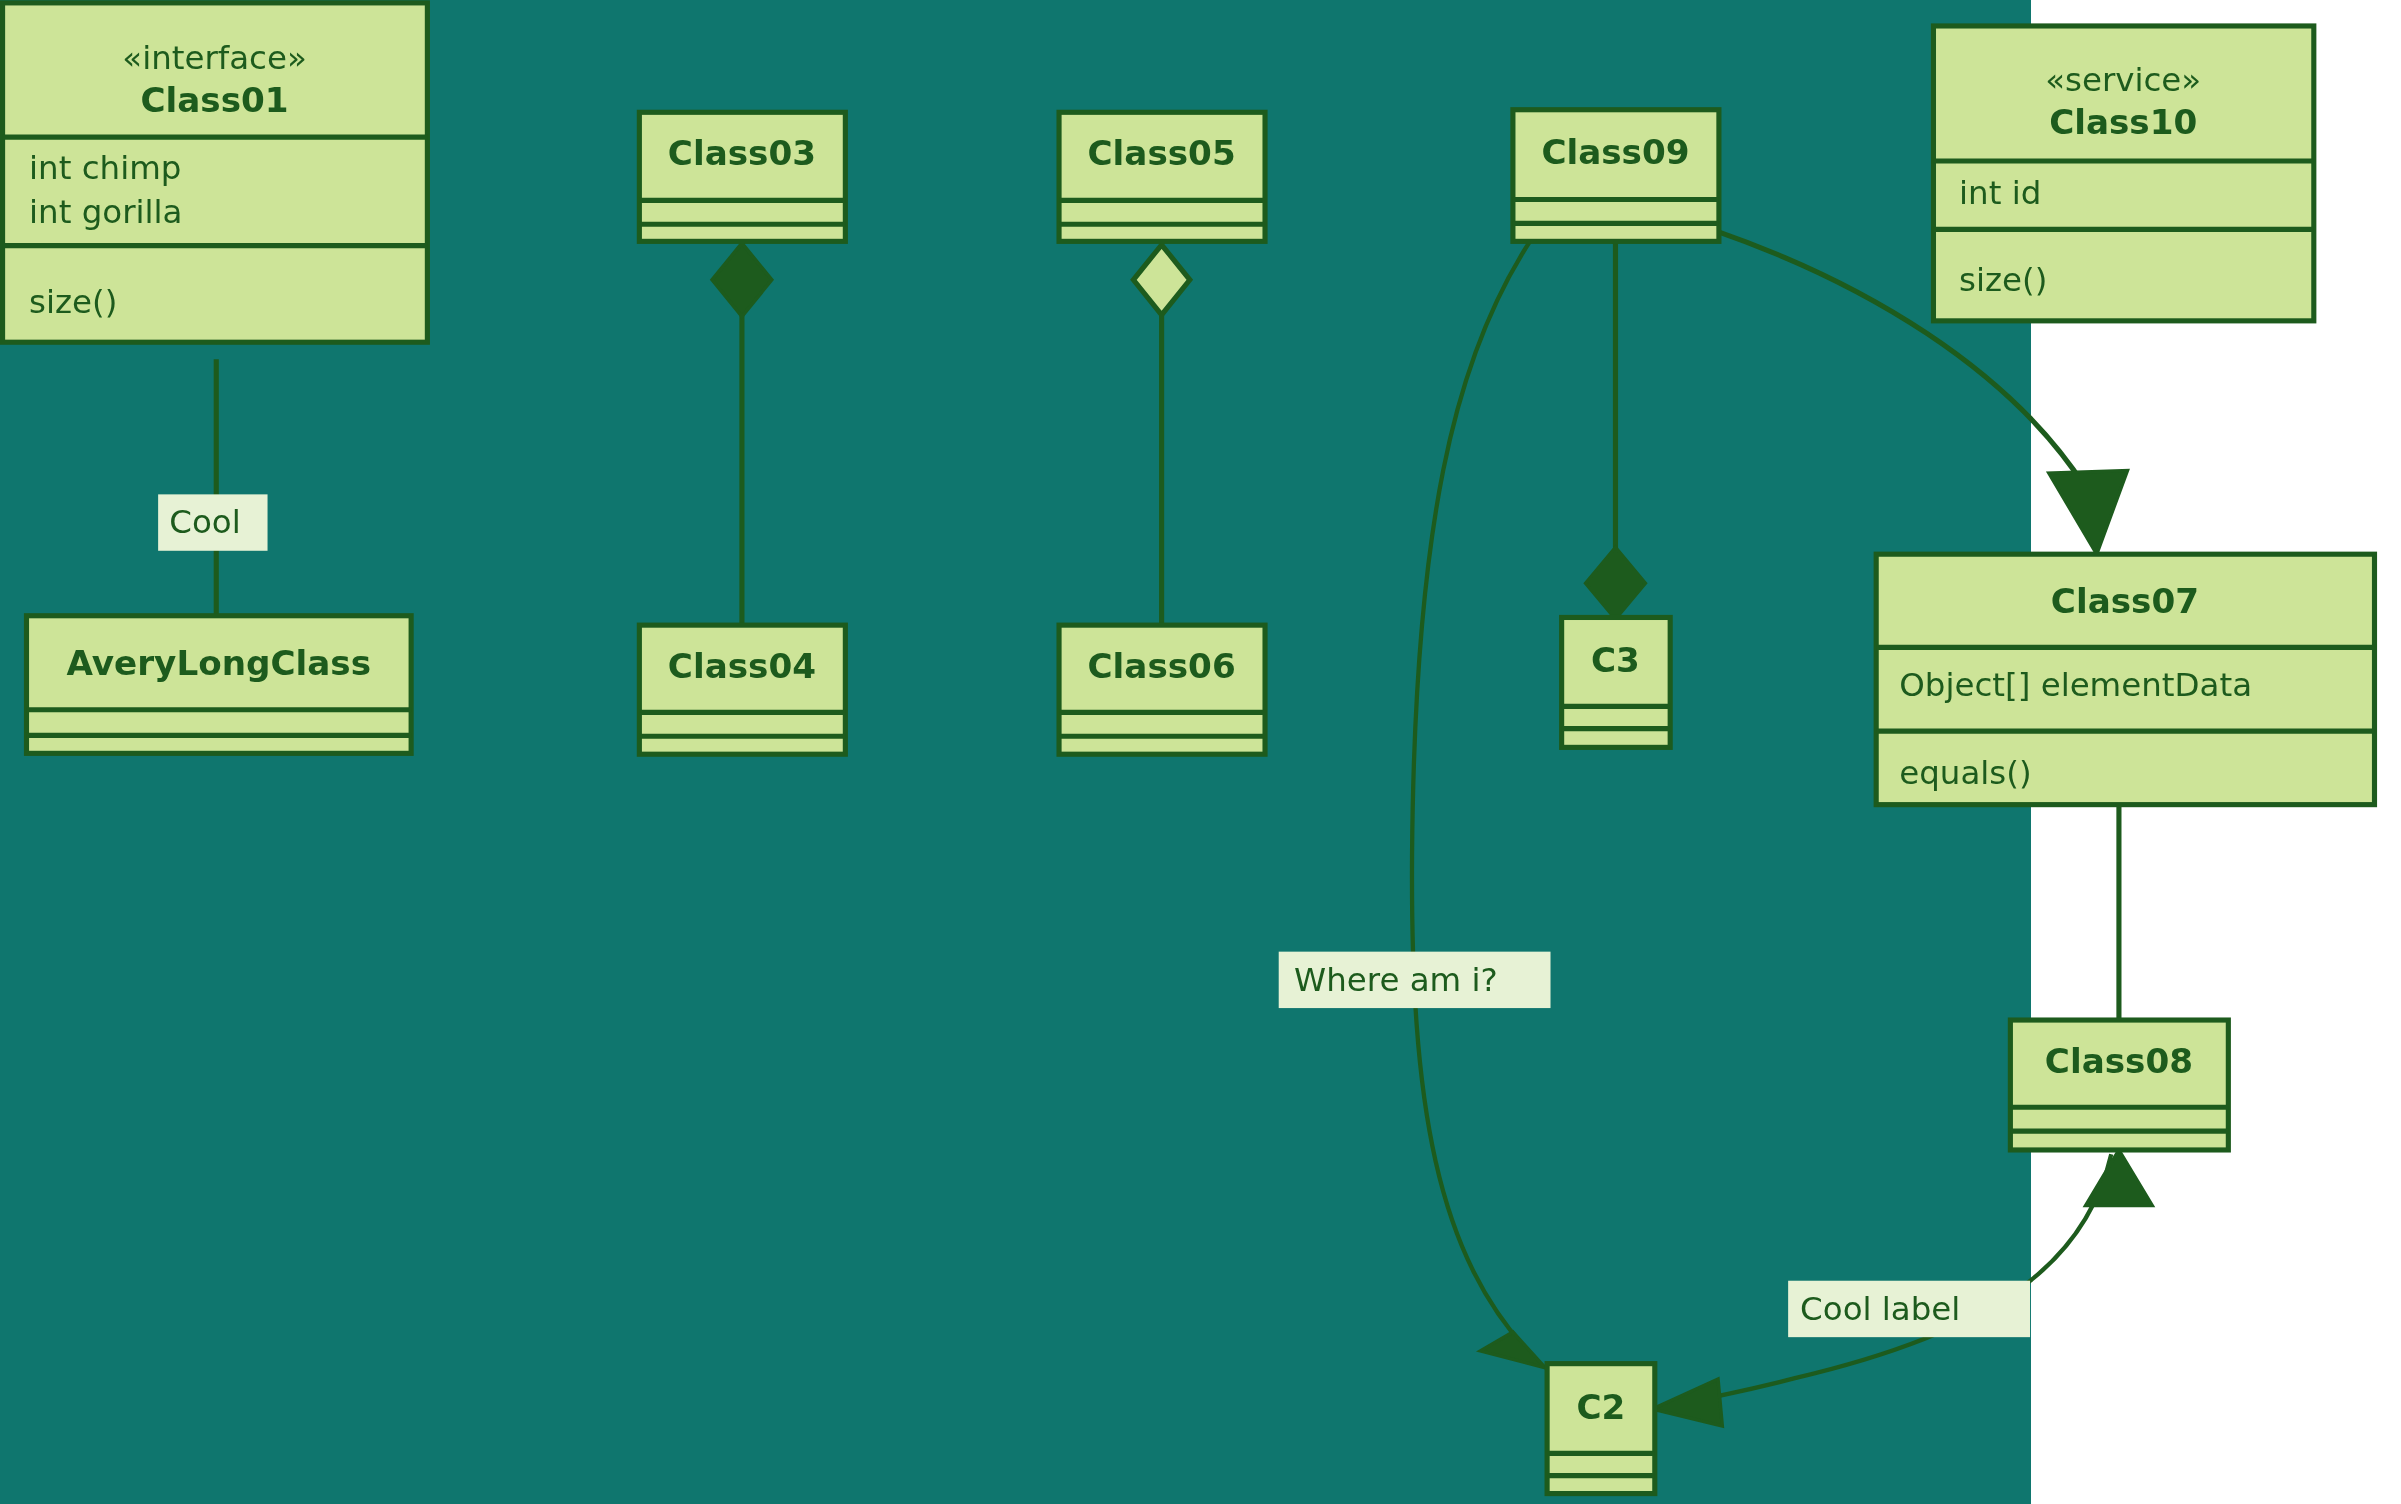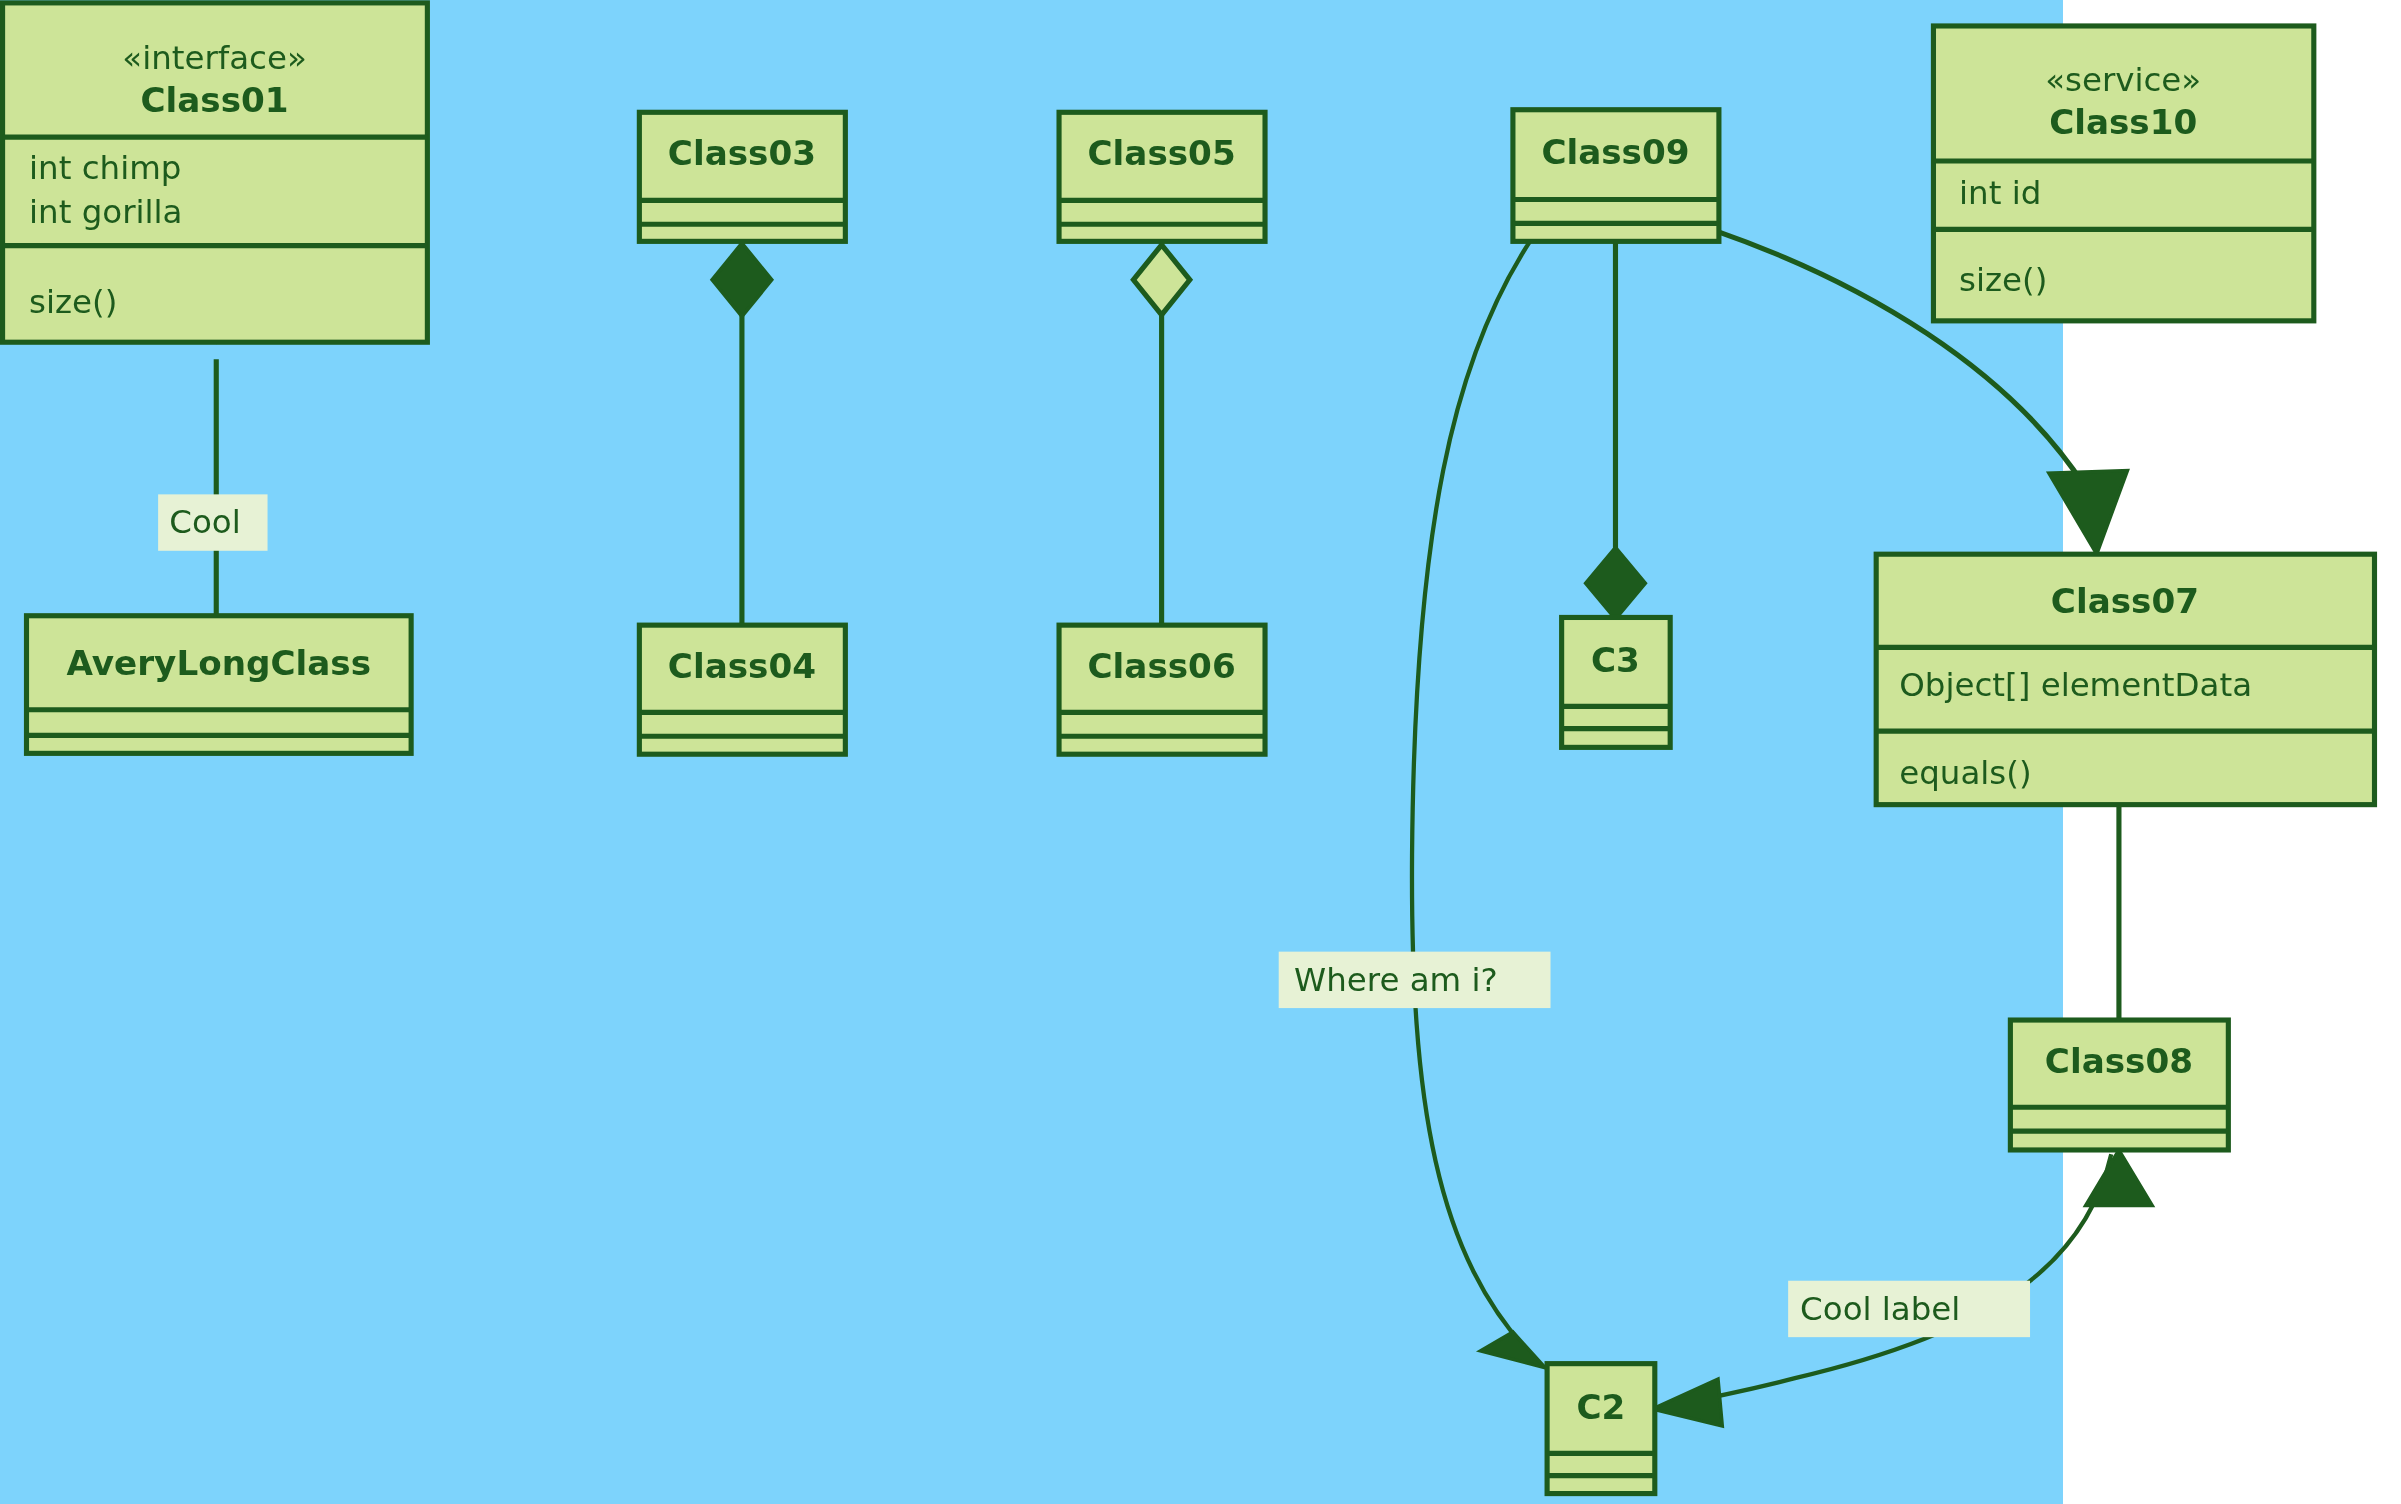--- a/index.html
+++ b/index.html
@@ -10,22 +10,21 @@
   body {
     width: 2401px;
     height: 1505px;
     font-family: "DejaVu Sans", sans-serif;
     overflow: hidden;
   }
   #diagram-root {
     position: relative;
     width: 2031px;
     height: 1505px;
-    background: #7dd3fc;
-    padding-left: 32px;
+    background: #0f766e;
   }
   svg.canvas {
     position: absolute;
     top: 0;
     left: 0;
     width: 2401px;
     height: 1505px;
   }
   .cls-box { fill: #cde498; stroke: #1d5b1d; stroke-width: 6; }
   .cls-sep { stroke: #1d5b1d; stroke-width: 6; }

